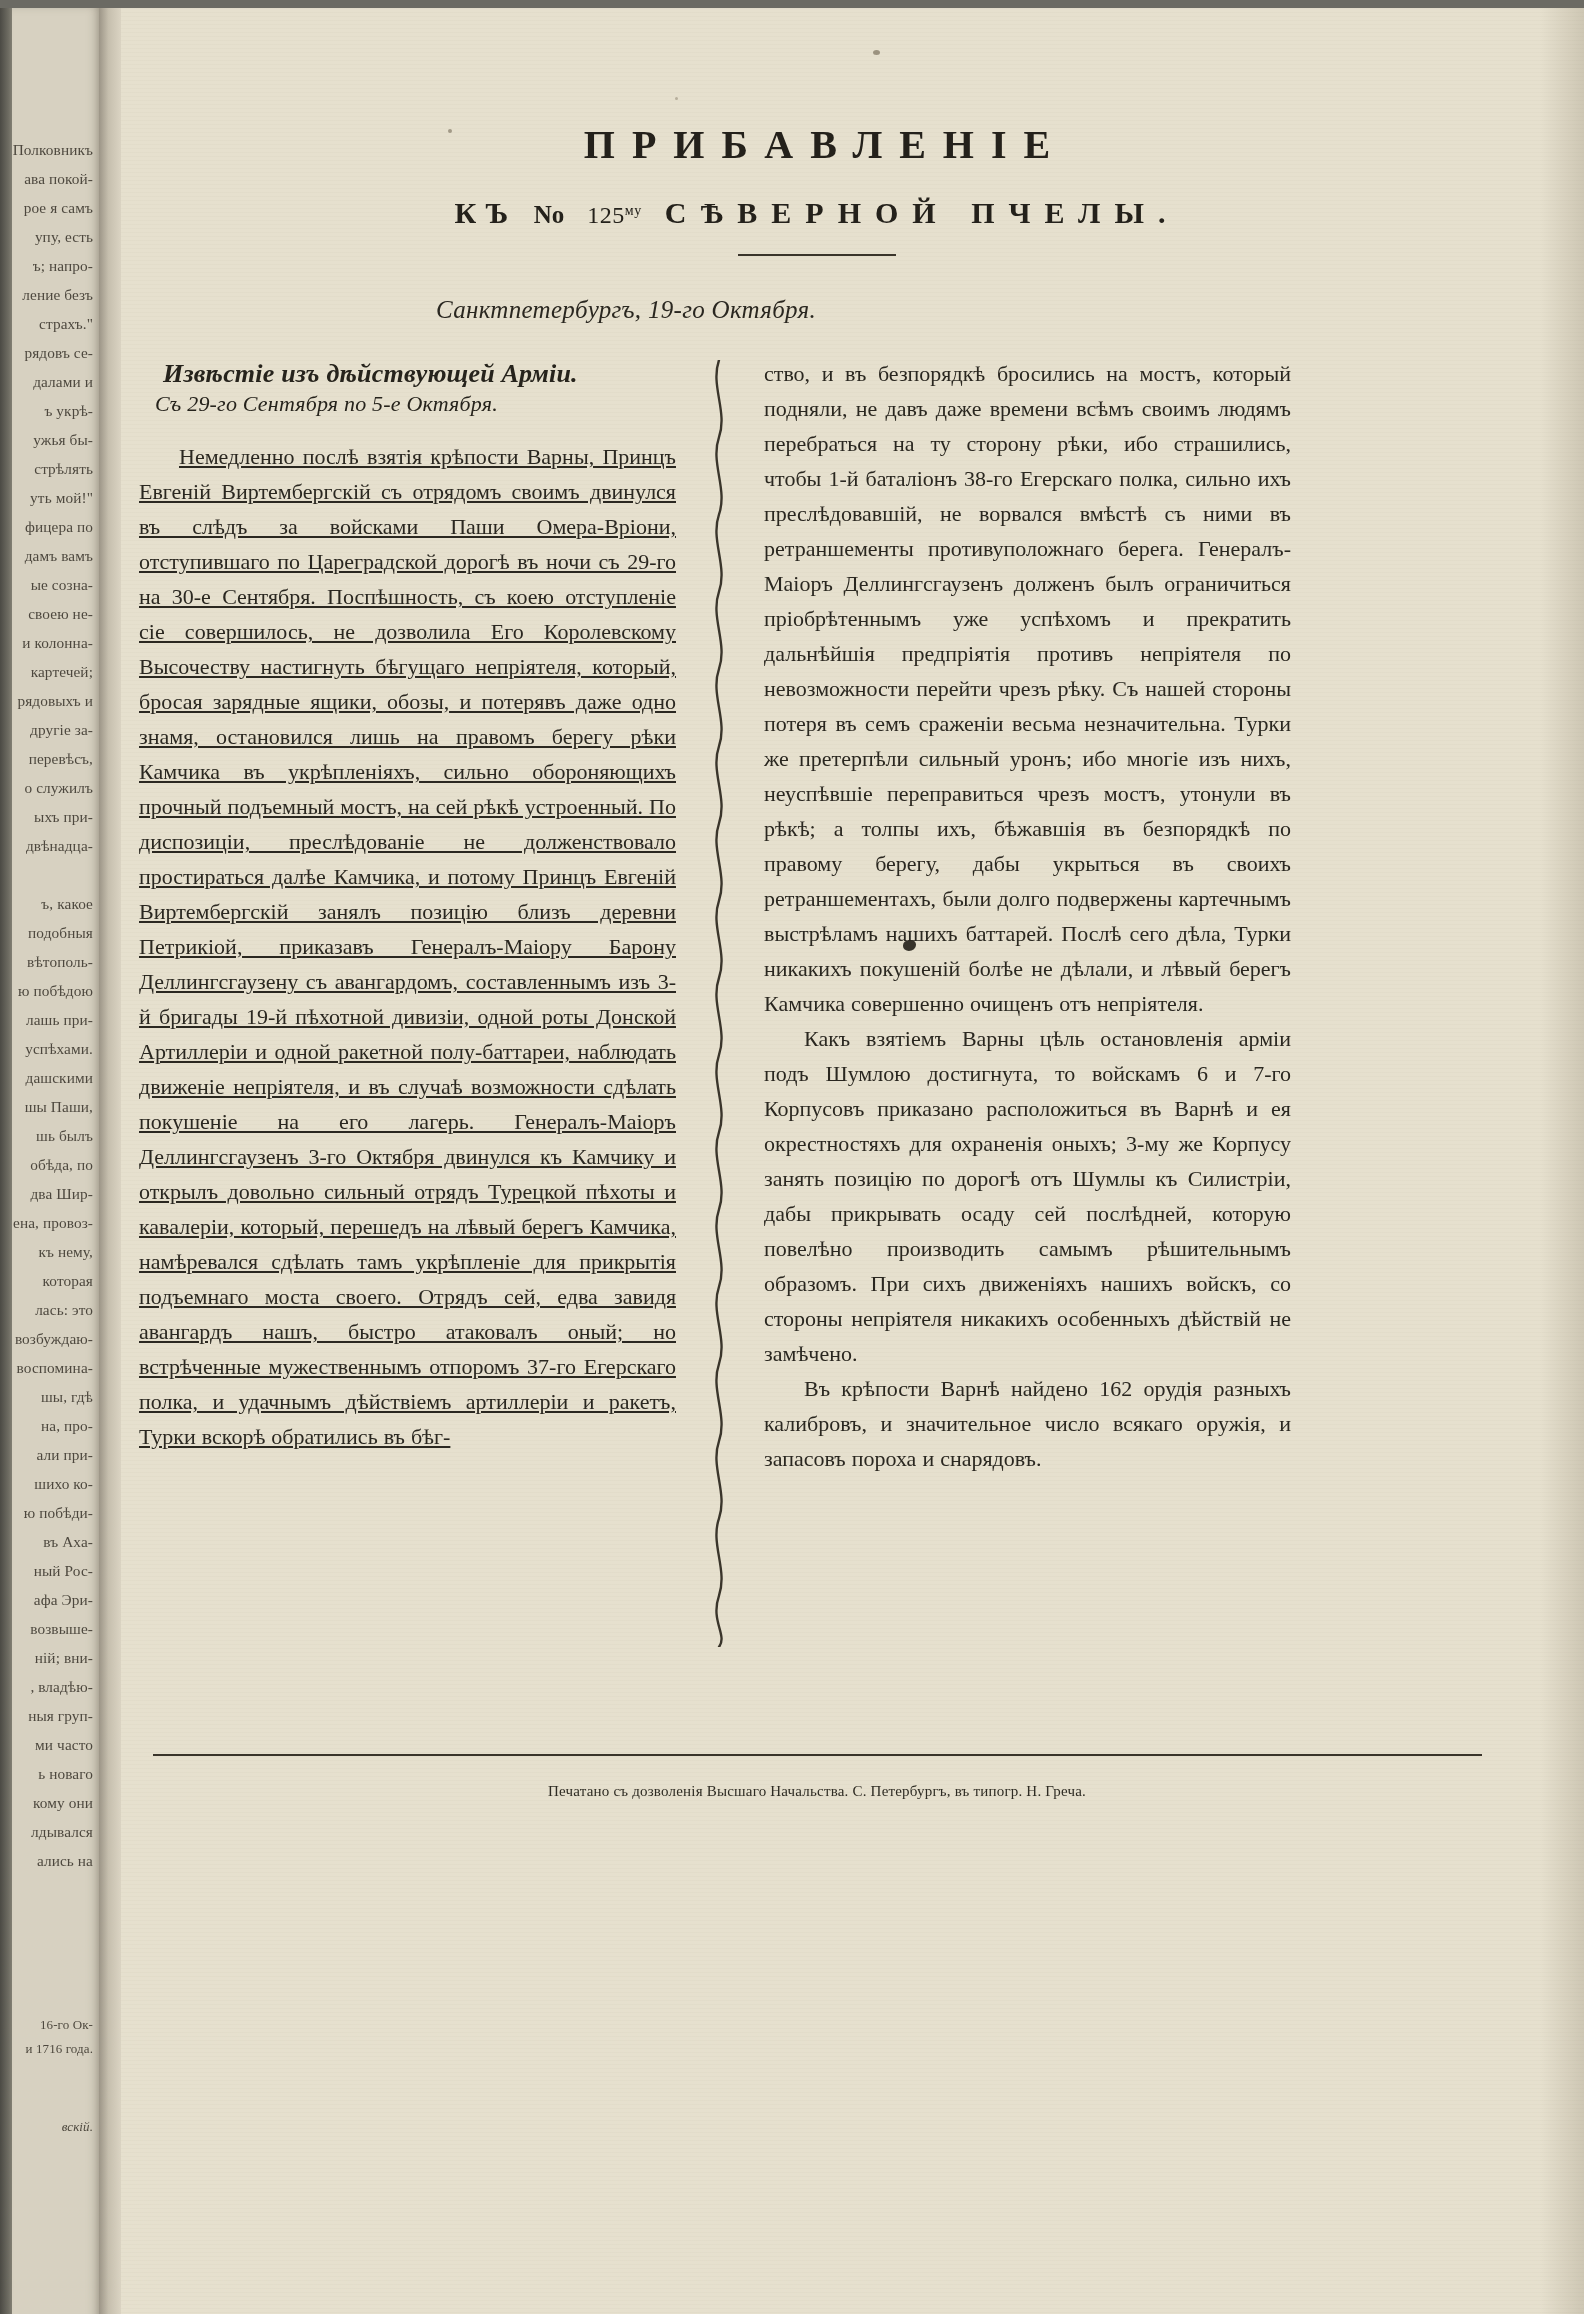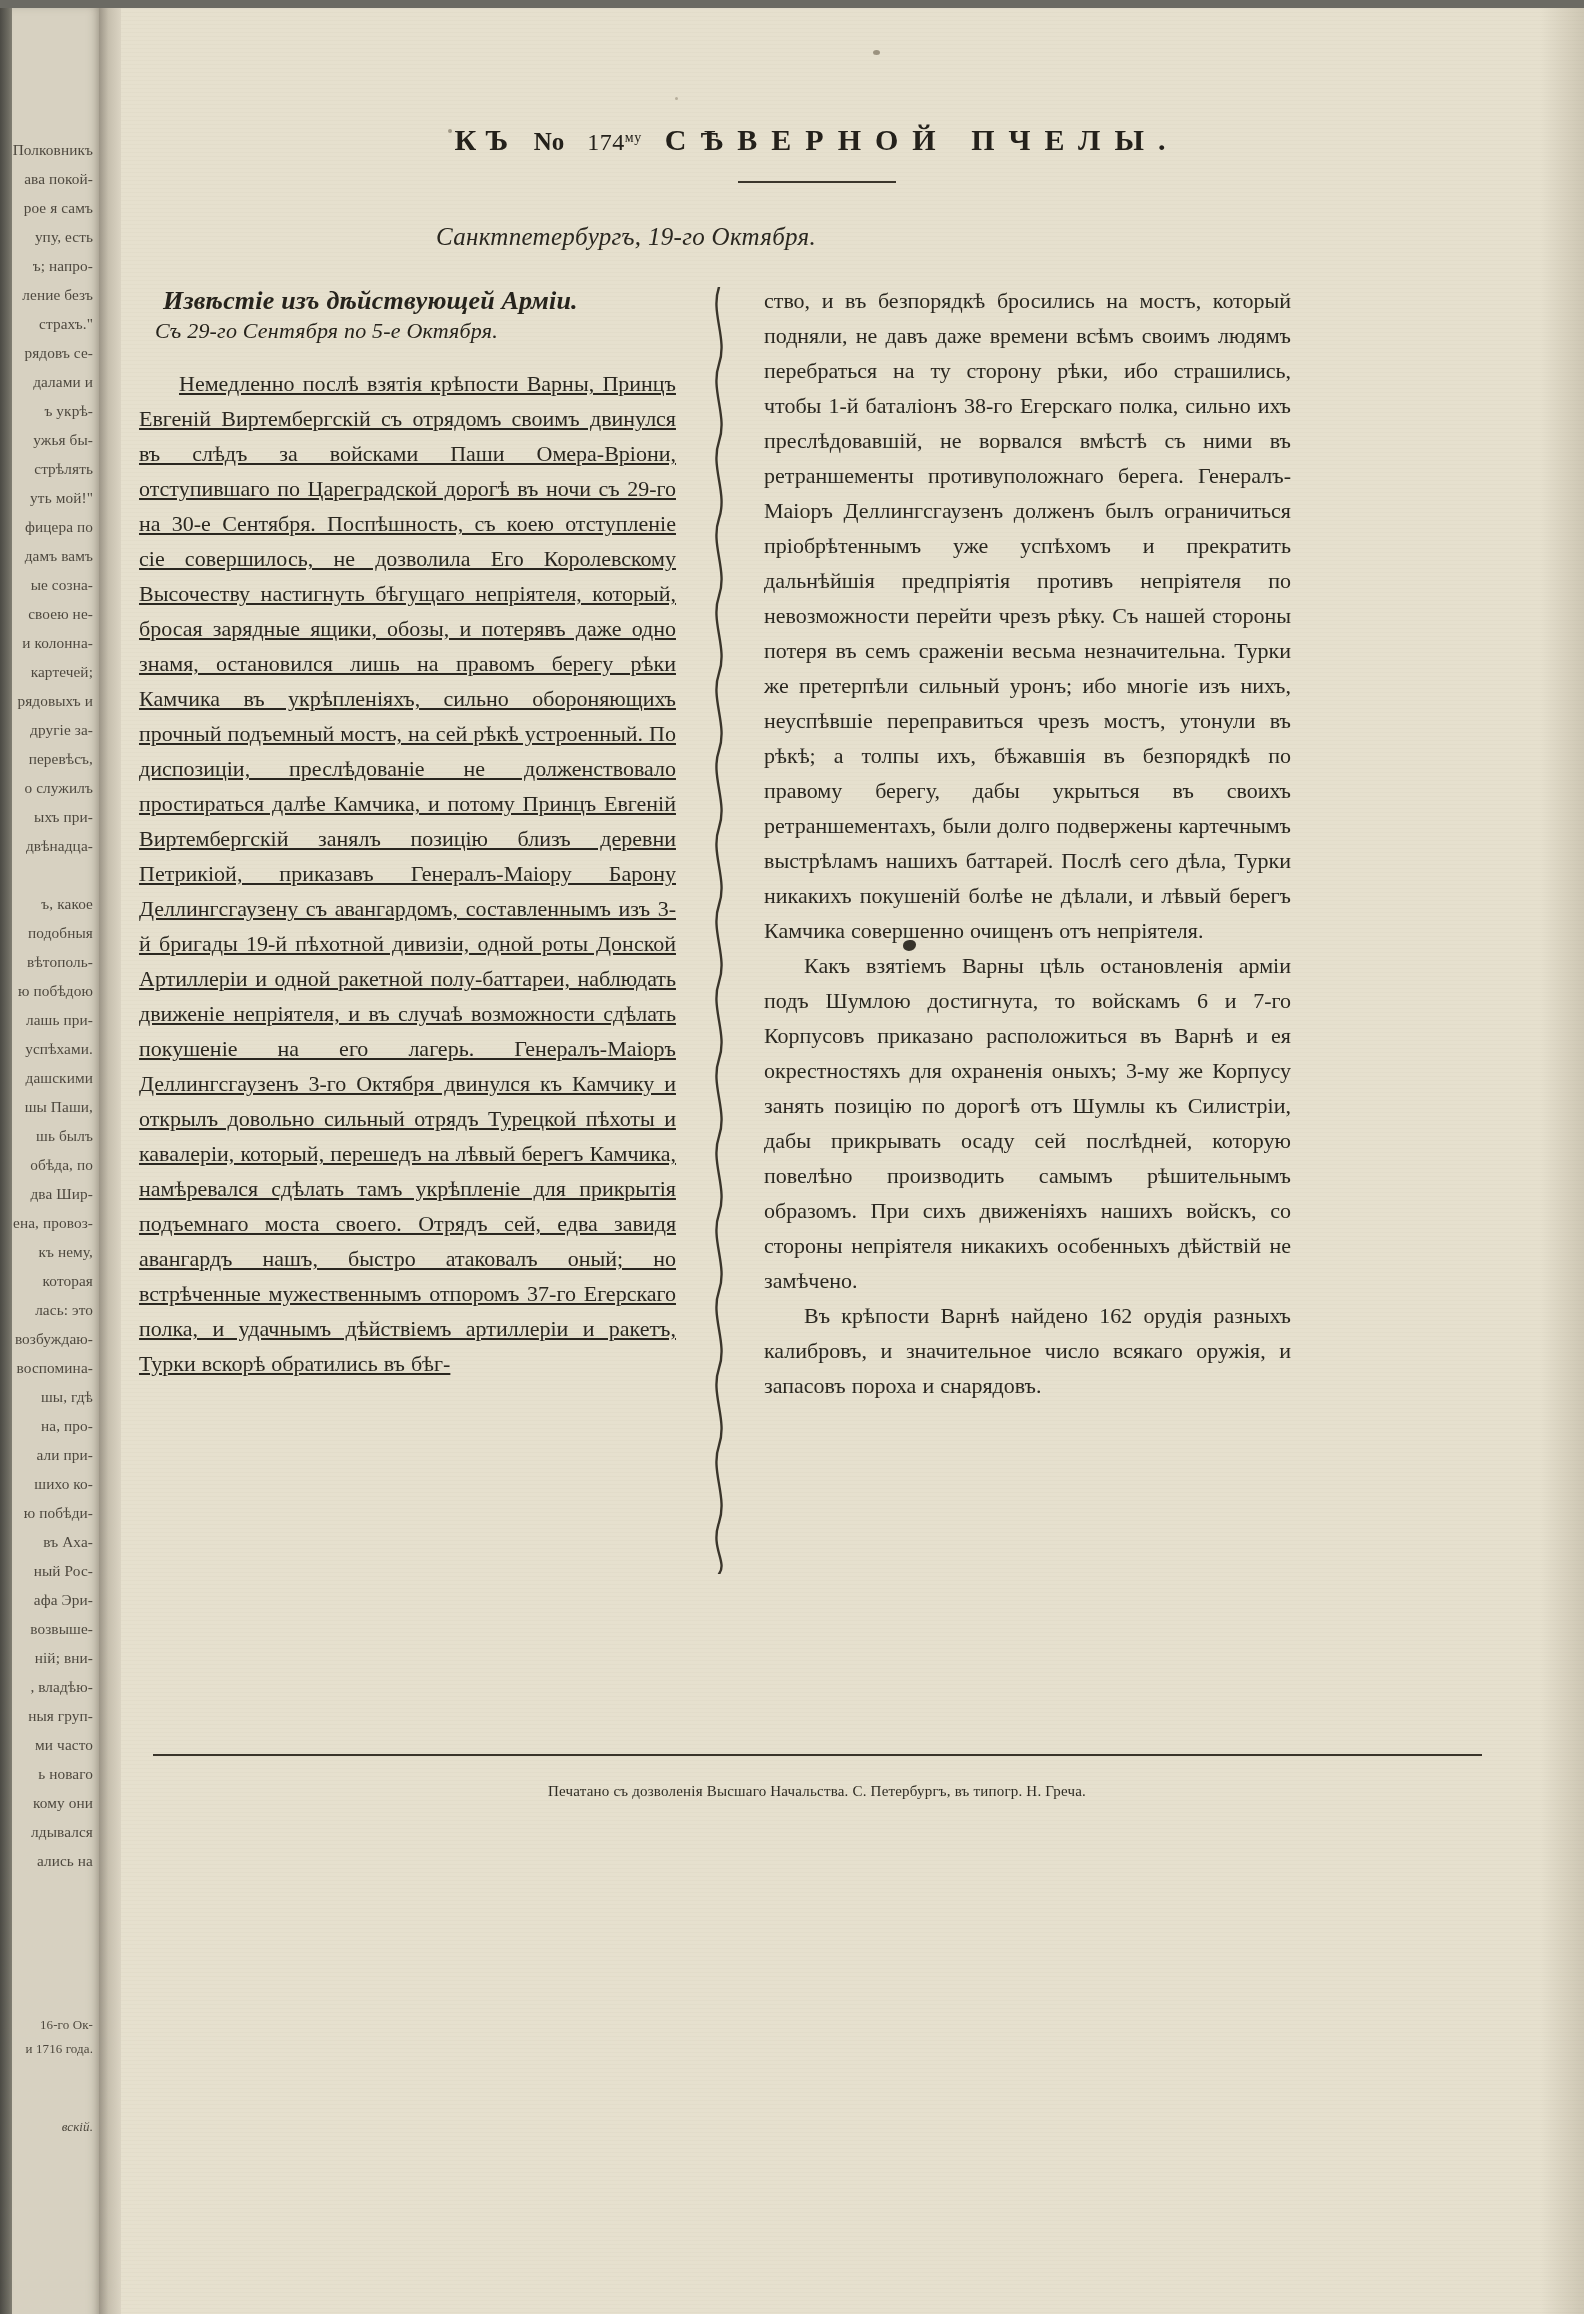--- a/index.html
+++ b/index.html
@@ -320,22 +320,23 @@
 
     <div class="speck" style="left:327px;top:121px;width:4px;height:4px;"></div>
     <div class="speck" style="left:554px;top:89px;width:3px;height:3px;opacity:.35;"></div>
     <div class="speck" style="left:752px;top:42px;width:7px;height:5px;opacity:.55;"></div>
     <div class="speck" style="left:1010px;top:683px;width:3px;height:3px;opacity:.4;"></div>
     <div class="blot" style="left:782px;top:932px;"></div>
 
     <div class="content">
 
       <header class="masthead">
+        <div class="mast-main">ПРИБАВЛЕНIЕ</div>
         <div class="mast-sub">
-          <span class="lead">КЪ</span><span style="letter-spacing:9px">&nbsp;</span><span class="num-no">No</span><span>&nbsp;&nbsp;</span><span class="issue">174</span><span class="issue"><sup>му</sup></span><span>&nbsp;&nbsp;</span><span class="journal">СѢВЕРНОЙ   ПЧЕЛЫ.</span>
+          <span class="lead">КЪ</span><span style="letter-spacing:9px">&nbsp;</span><span class="num-no">No</span><span>&nbsp;&nbsp;</span><span class="issue">125</span><span class="issue"><sup>му</sup></span><span>&nbsp;&nbsp;</span><span class="journal">СѢВЕРНОЙ   ПЧЕЛЫ.</span>
         </div>
         <div class="rule-short"></div>
       </header>
 
       <div class="dateline">Санктпетербургъ, 19-го Октября.</div>
 
       <div class="cols">
 
         <div class="col col-left">
           <div class="sec-title">Извѣстіе изъ дѣйствующей Арміи.</div>

